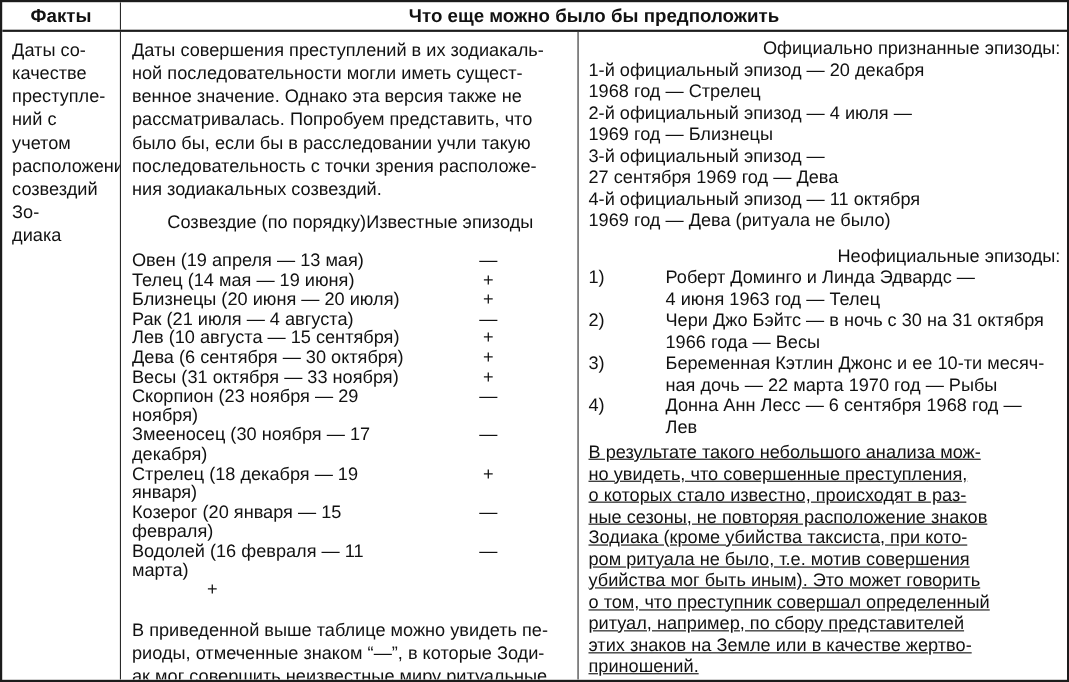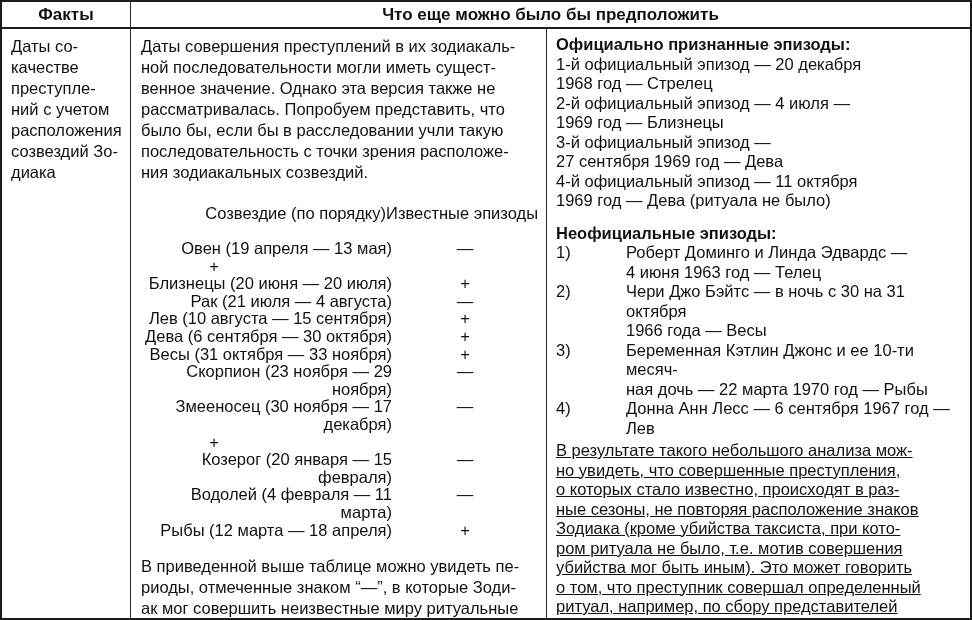--- a/index.html
+++ b/index.html
@@ -21,51 +21,51 @@
     border-bottom: 2px solid #1c1c1c;
     height: 27px;
     font-weight: bold;
     font-size: 17px;
     flex: 0 0 auto;
   }
   .th {
     display: flex; align-items: center; justify-content: center;
     padding-top: 1px;
   }
-  .c1 { width: 129px; }
+  .c1 { width: 108px; }
   .c2 { width: 416px; }
   .c3 { flex: 1; }
   .vline { border-right: 1.5px solid #2a2a2a; }
   .tbody {
     display: flex; flex: 1;
     font-size: 16.5px;
     overflow: hidden;
   }
   .td { overflow: hidden; }
   .pre { white-space: pre-line; }
 
   
   .facts-cell { padding: 7px 6px 0 9px; line-height: 21px; }
 
   
   .assump-cell { padding: 7px 8px 16px 10px; }
   .assump-cell .para { line-height: 21px; }
   .sub-head {
-    display: flex; justify-content: flex-end;
-    margin-top: 20px; line-height: 21px;
+    display: flex; justify-content: center;
+    margin-top: 9px; line-height: 21px;
   }
   .zlist { margin-top: 16px; line-height: 17.6px; }
   .zrow { display: flex; }
-  .zname { flex: 1; text-align: right; }
+  .zname { flex: 1; }
   .zmark { width: 146px; text-align: center; }
   .note { margin-top: 17px; line-height: 21px; }
 
   
   .more-cell { padding: 6px 6px 0 9px; line-height: 19.5px; }
-  .bold { font-weight: bold; }
+  .bold { font-weight: normal; text-align: right; }
   .mt { margin-top: 13px; }
   .uitem { display: flex; }
   .unum { width: 26px; flex: 0 0 auto; }
   .utext { flex: 1; margin-left: 44px; }
   .concl { margin-top: 3px; text-decoration: underline; }
 </style>
 </head>
 <body>
 
 <div class="doc">
@@ -100,20 +100,21 @@
         <span>Созвездие (по порядку)</span>
         <span>Известные эпизоды</span>
       </div>
 
       <div class="zlist">
         <div class="zrow">
             <span class="zname">Овен (19 апреля — 13 мая)</span>
             <span class="zmark">—</span>
           </div>
         <div class="zrow">
+            <span class="zname">Телец (14 мая — 19 июня)</span>
             <span class="zmark">+</span>
           </div>
         <div class="zrow">
             <span class="zname">Близнецы (20 июня — 20 июля)</span>
             <span class="zmark">+</span>
           </div>
         <div class="zrow">
             <span class="zname">Рак (21 июля — 4 августа)</span>
             <span class="zmark">—</span>
           </div>
@@ -131,32 +132,32 @@
           </div>
         <div class="zrow">
             <span class="zname">Скорпион (23 ноября — 29 ноября)</span>
             <span class="zmark">—</span>
           </div>
         <div class="zrow">
             <span class="zname">Змееносец (30 ноября — 17 декабря)</span>
             <span class="zmark">—</span>
           </div>
         <div class="zrow">
+            <span class="zname">Стрелец (18 декабря — 19 января)</span>
             <span class="zmark">+</span>
           </div>
         <div class="zrow">
             <span class="zname">Козерог (20 января — 15 февраля)</span>
             <span class="zmark">—</span>
           </div>
         <div class="zrow">
-            <span class="zname">Водолей (4 февраля — 11 марта)</span>
-            <span class="zmark">—</span>
-          </div>
-        <div class="zrow">
-            <span class="zname">Рыбы (12 марта — 18 апреля)</span>
+            <span class="zname">Водолей (16 февраля — 11 марта)</span>
+            <span class="zmark">—</span>
+          </div>
+        <div class="zrow">
             <span class="zmark">+</span>
           </div>
       </div>
 
       <div class="note pre">В приведенной выше таблице можно увидеть пе-
 риоды, отмеченные знаком “—”, в которые Зоди-
 ак мог совершить неизвестные миру ритуальные
 убийства, чтобы закончить формирование своей
 Зодиакальной сферы.</div>
     </div>
@@ -184,21 +185,21 @@
         <span class="utext pre">Чери Джо Бэйтс — в ночь с 30 на 31 октября
 1966 года — Весы</span>
       </div>
       <div class="uitem">
         <span class="unum">3)</span>
         <span class="utext pre">Беременная Кэтлин Джонс и ее 10-ти месяч-
 ная дочь — 22 марта 1970 год — Рыбы</span>
       </div>
       <div class="uitem">
         <span class="unum">4)</span>
-        <span class="utext pre">Донна Анн Лесс — 6 сентября 1967 год —
+        <span class="utext pre">Донна Анн Лесс — 6 сентября 1968 год —
 Лев</span>
       </div>
 
       <div class="concl pre">В результате такого небольшого анализа мож-
 но увидеть, что совершенные преступления,
 о которых стало известно, происходят в раз-
 ные сезоны, не повторяя расположение знаков
 Зодиака (кроме убийства таксиста, при кото-
 ром ритуала не было, т.е. мотив совершения
 убийства мог быть иным). Это может говорить

